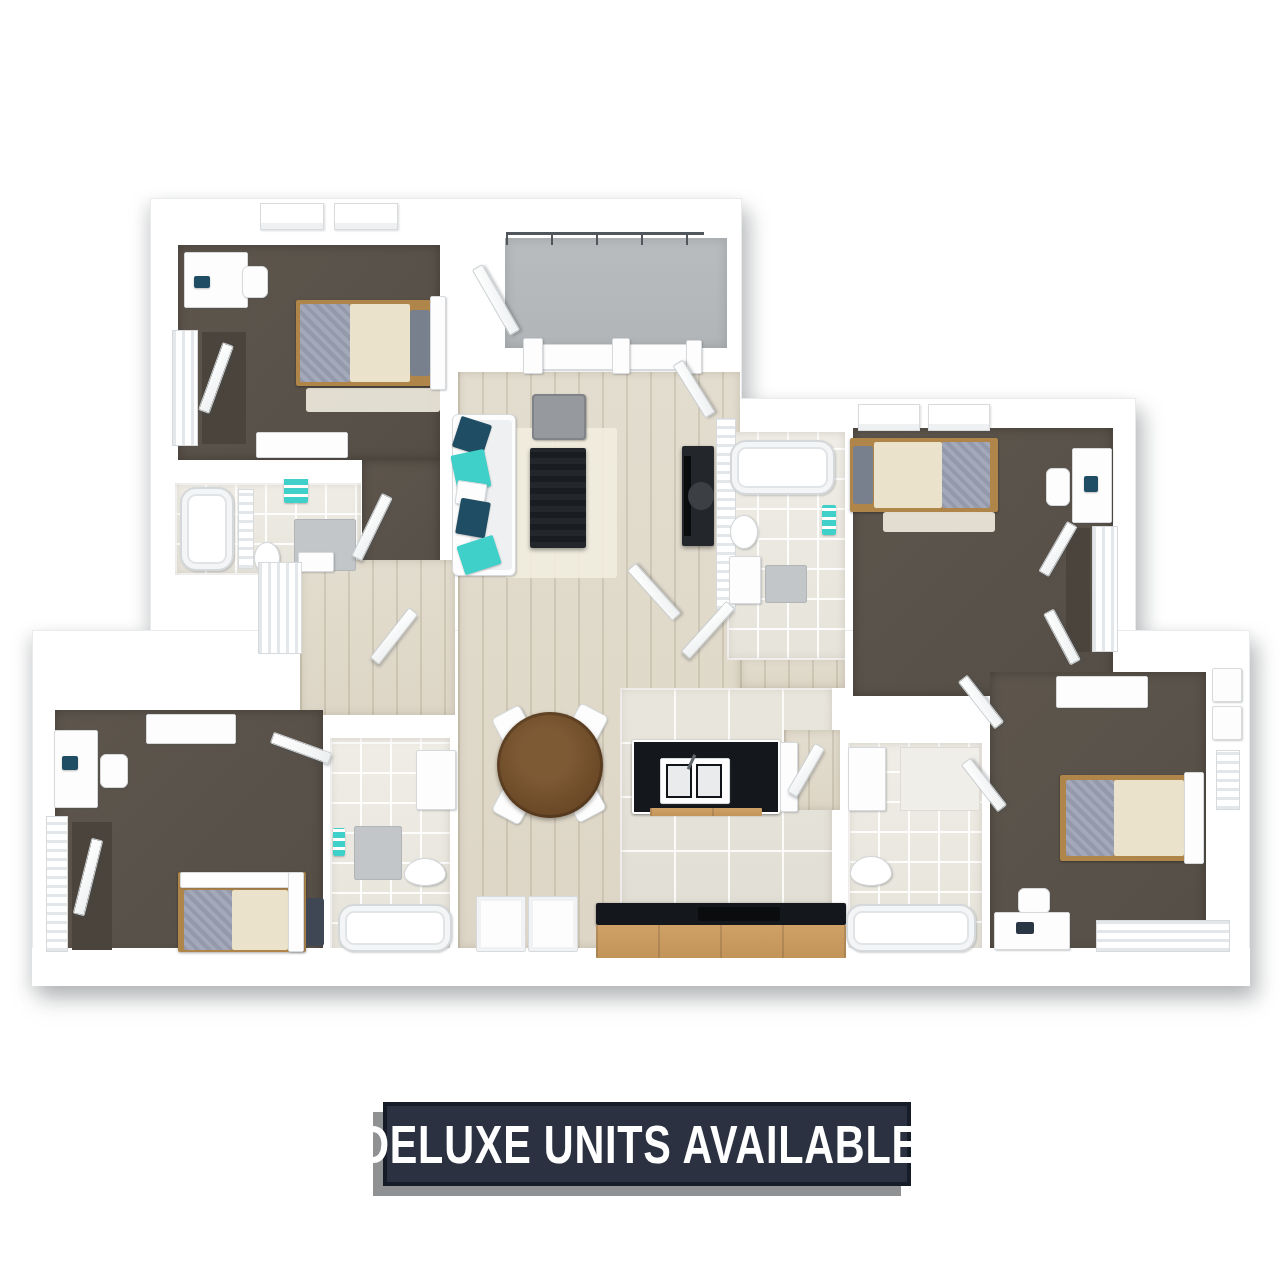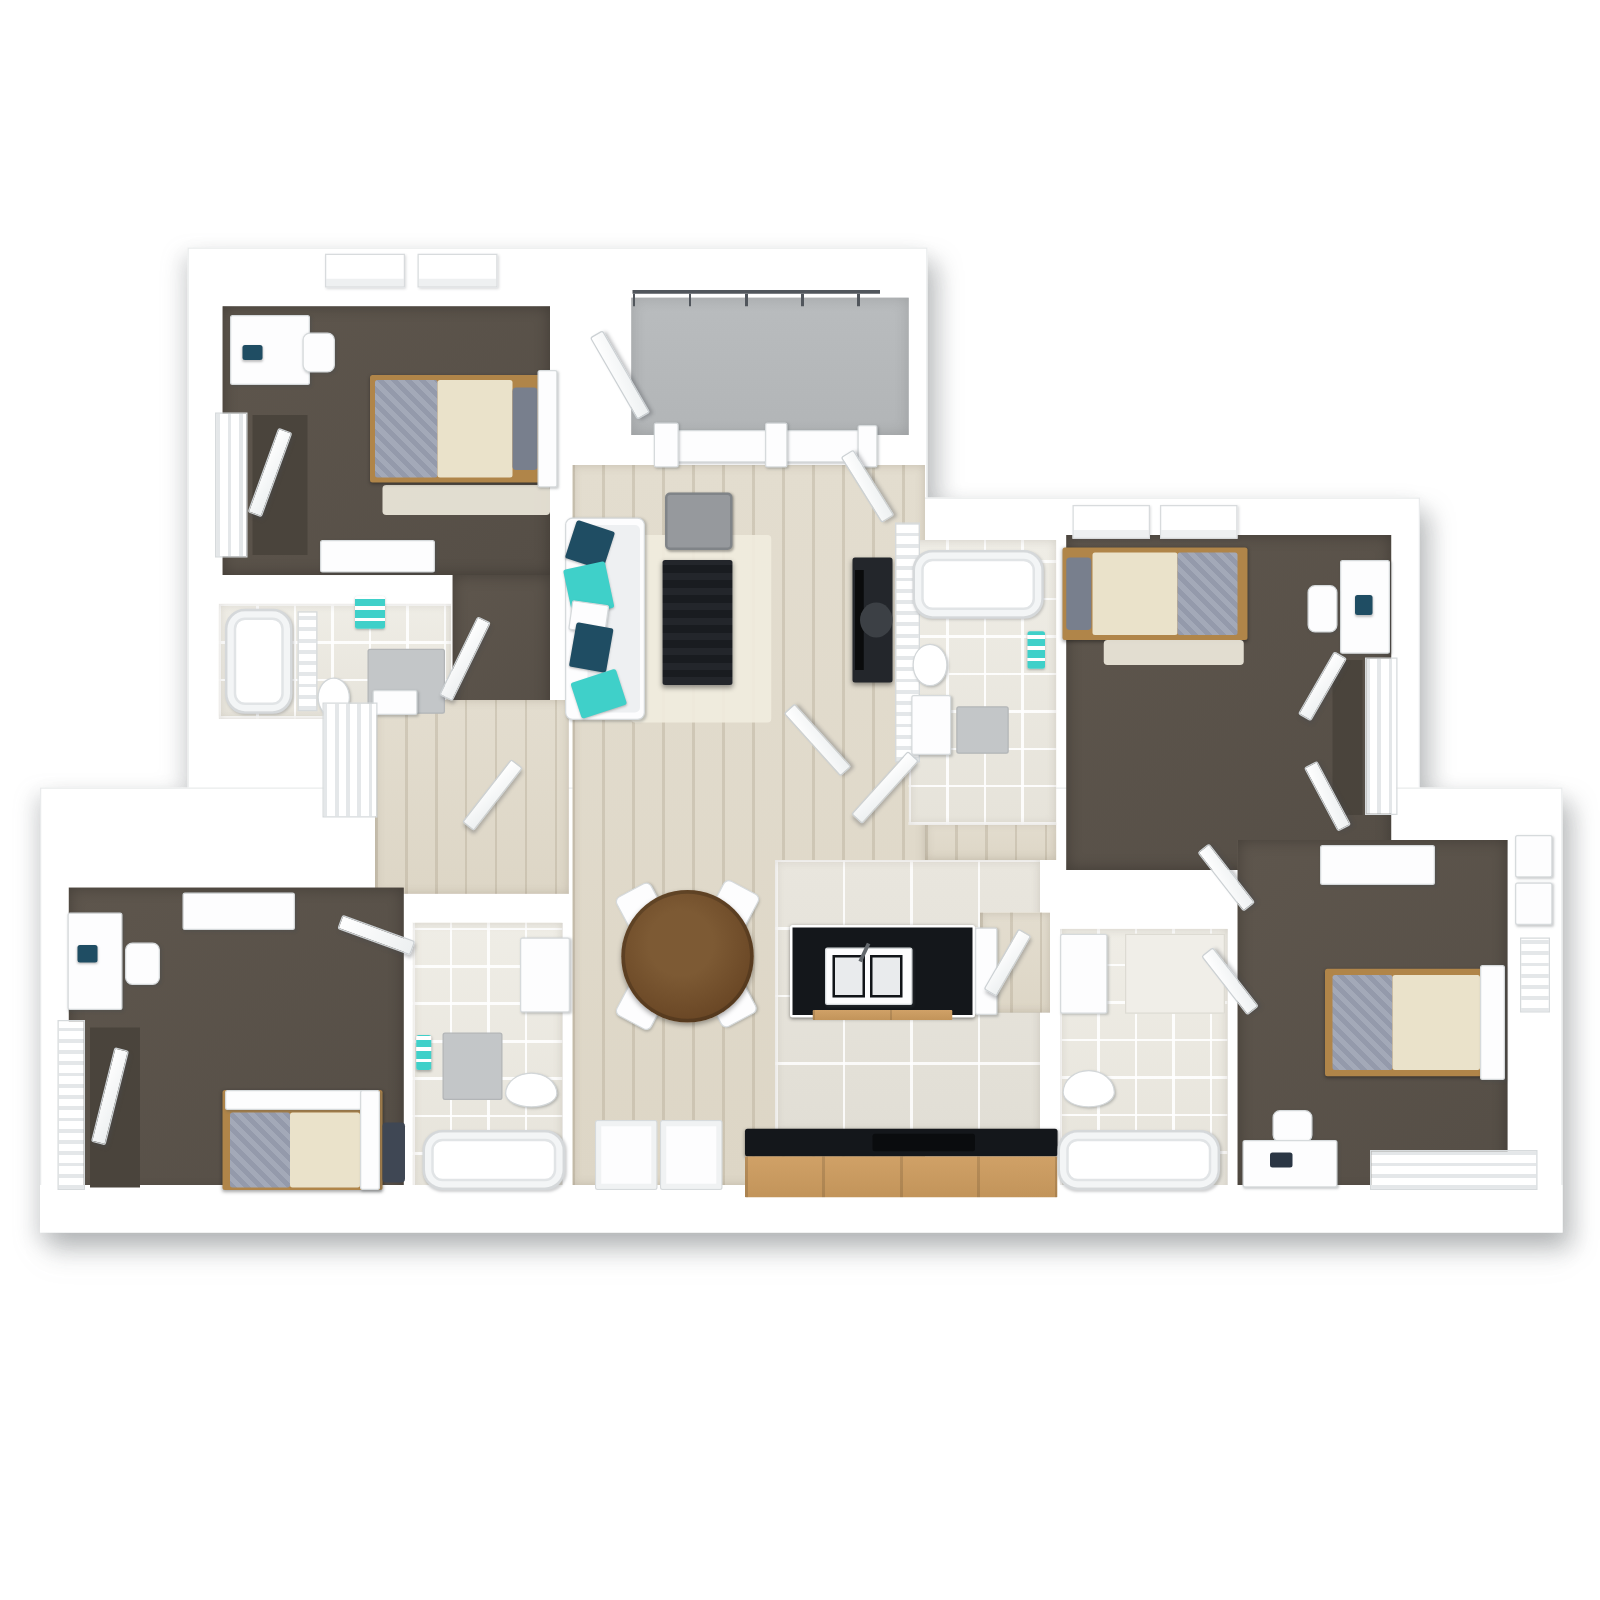--- a/index.html
+++ b/index.html
@@ -210,13 +210,16 @@
     <div class="a tub" style="left:338px;top:904px;width:114px;height:48px;"></div>
 
     <div class="a slatv" style="left:258px;top:562px;width:44px;height:92px;"></div>
     <div class="a door" style="left:366px;top:492px;width:12px;height:70px;transform:rotate(26deg);"></div>
     <div class="a door" style="left:388px;top:604px;width:12px;height:64px;transform:rotate(38deg);"></div>
     <div class="a door" style="left:648px;top:558px;width:12px;height:68px;transform:rotate(-42deg);"></div>
     <div class="a door" style="left:702px;top:596px;width:12px;height:68px;transform:rotate(42deg);"></div>
 
   </div>
 
+  <div class="banner" style="left:383px;top:1102px;width:520px;height:76px;">
+    <span class="banner-text">DELUXE UNITS AVAILABLE!</span>
+  </div>
 </div>
 
 </body></html>

